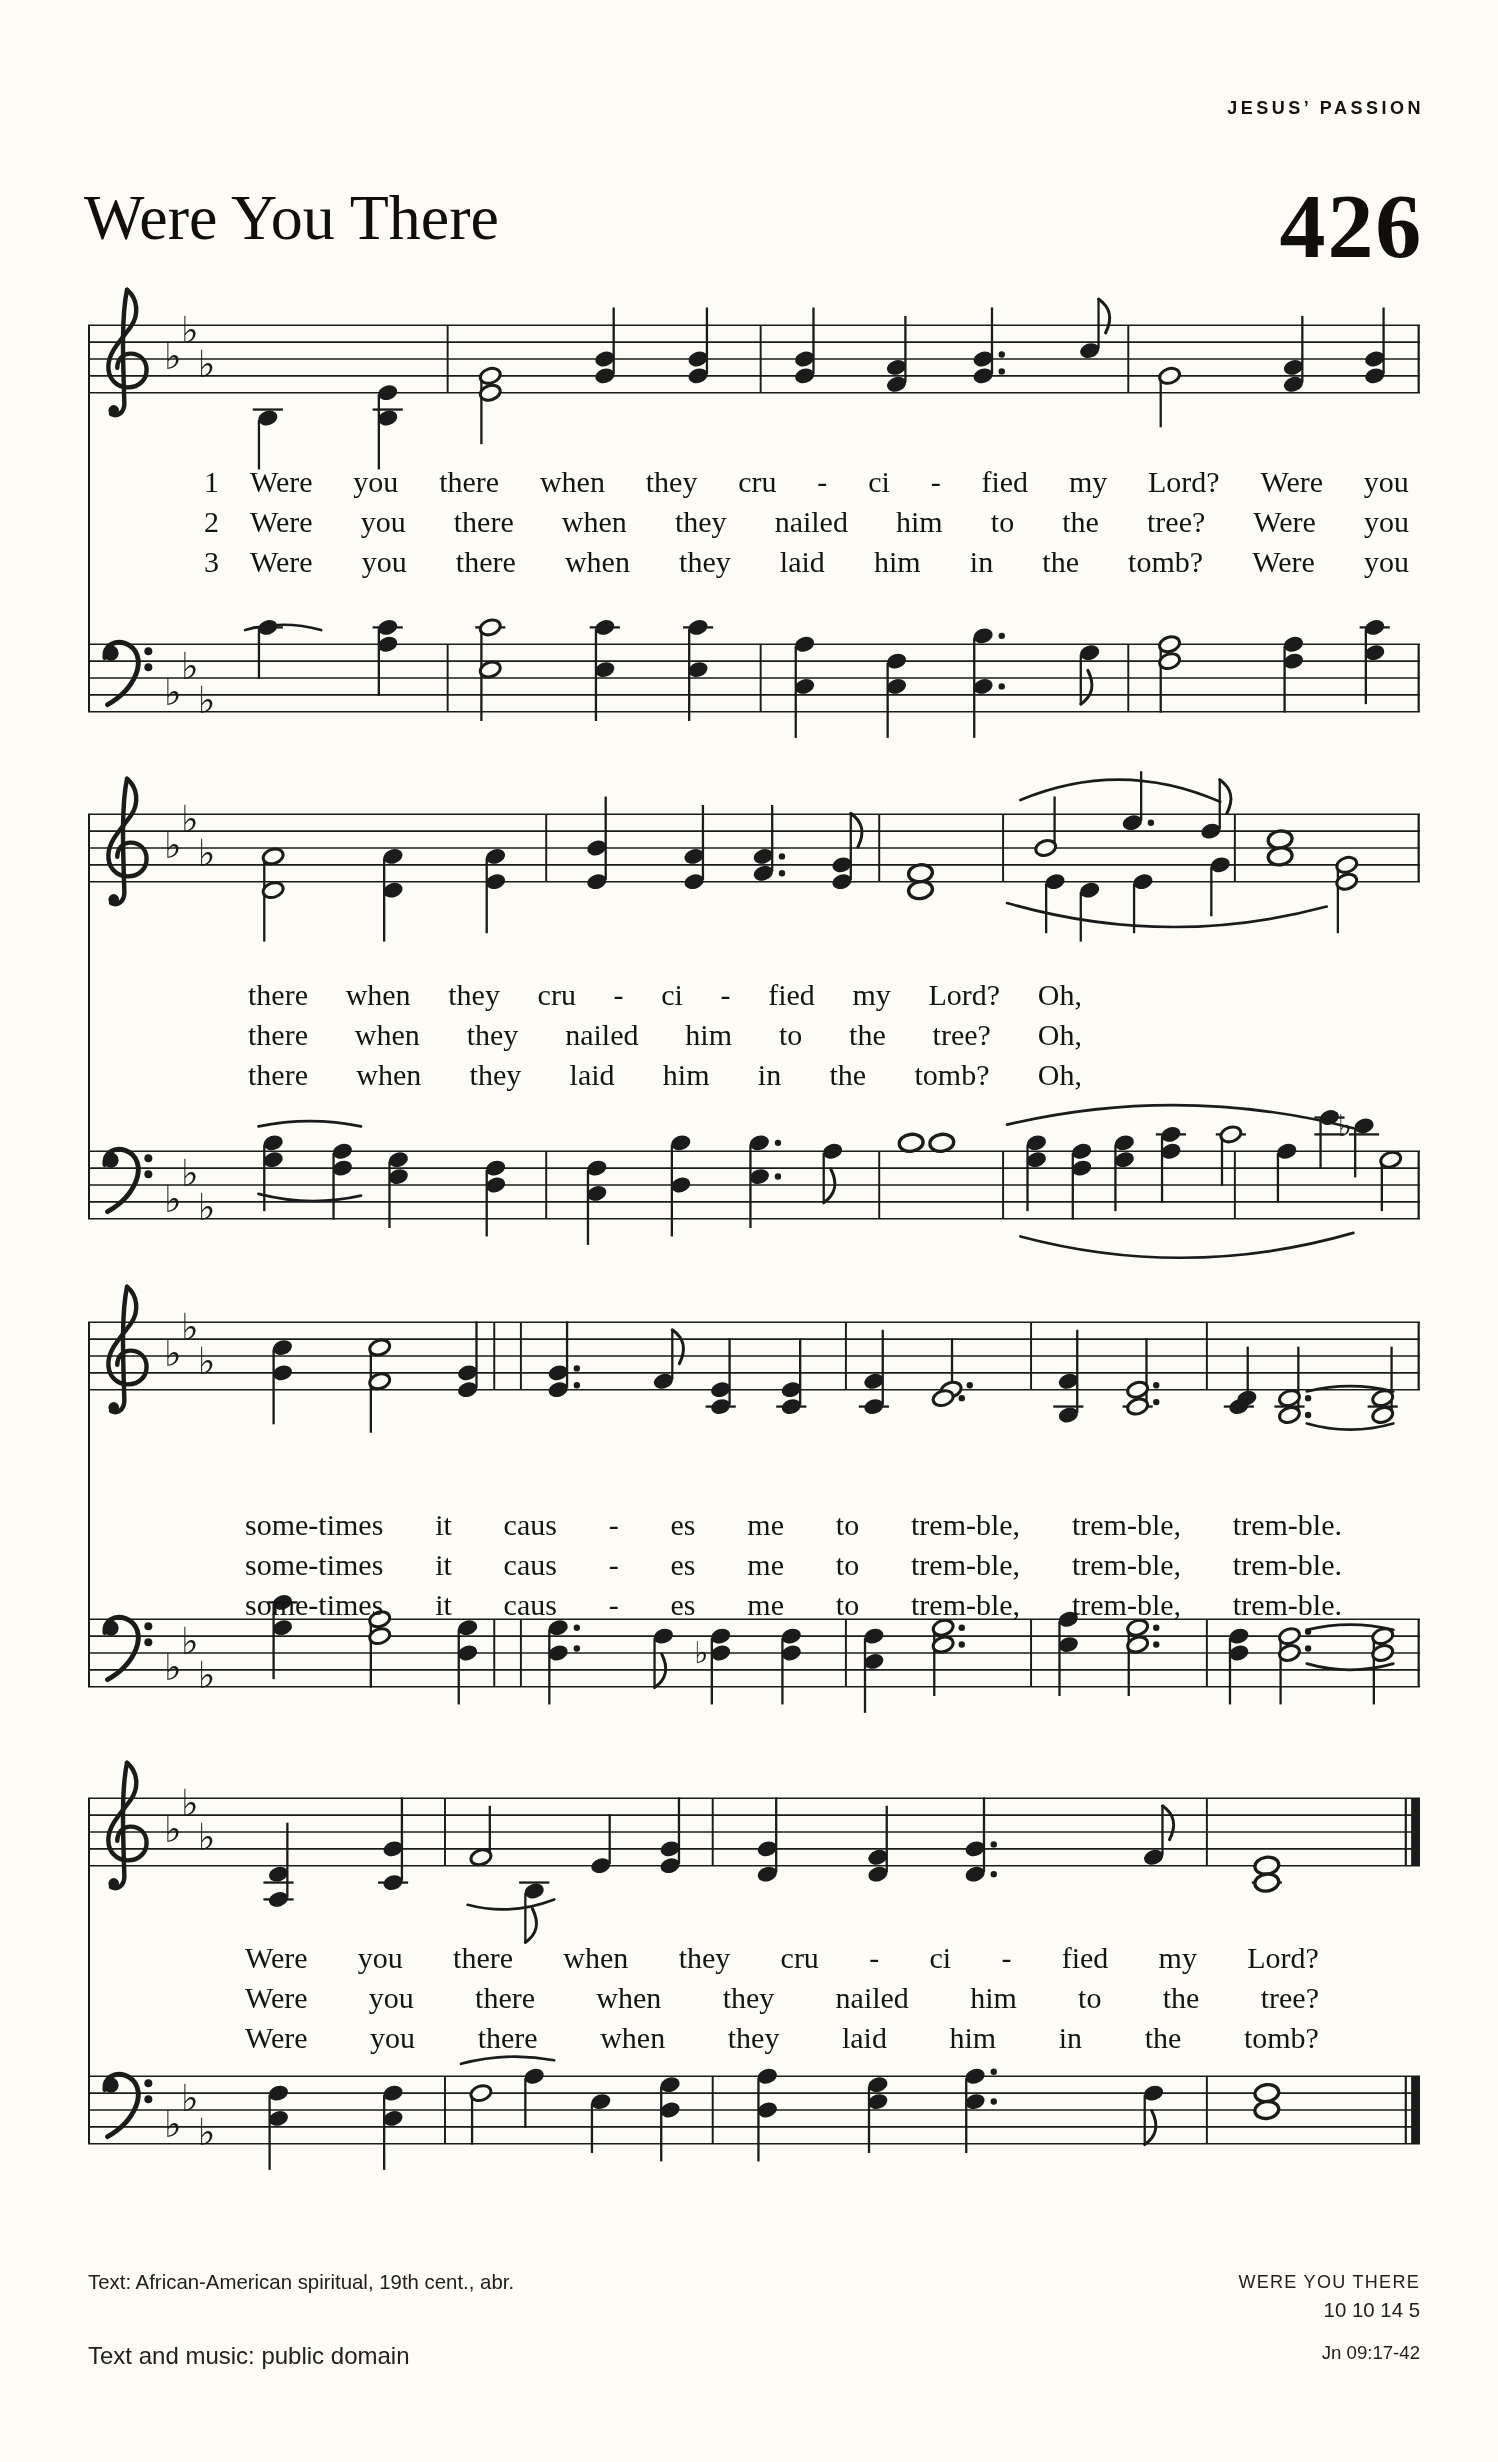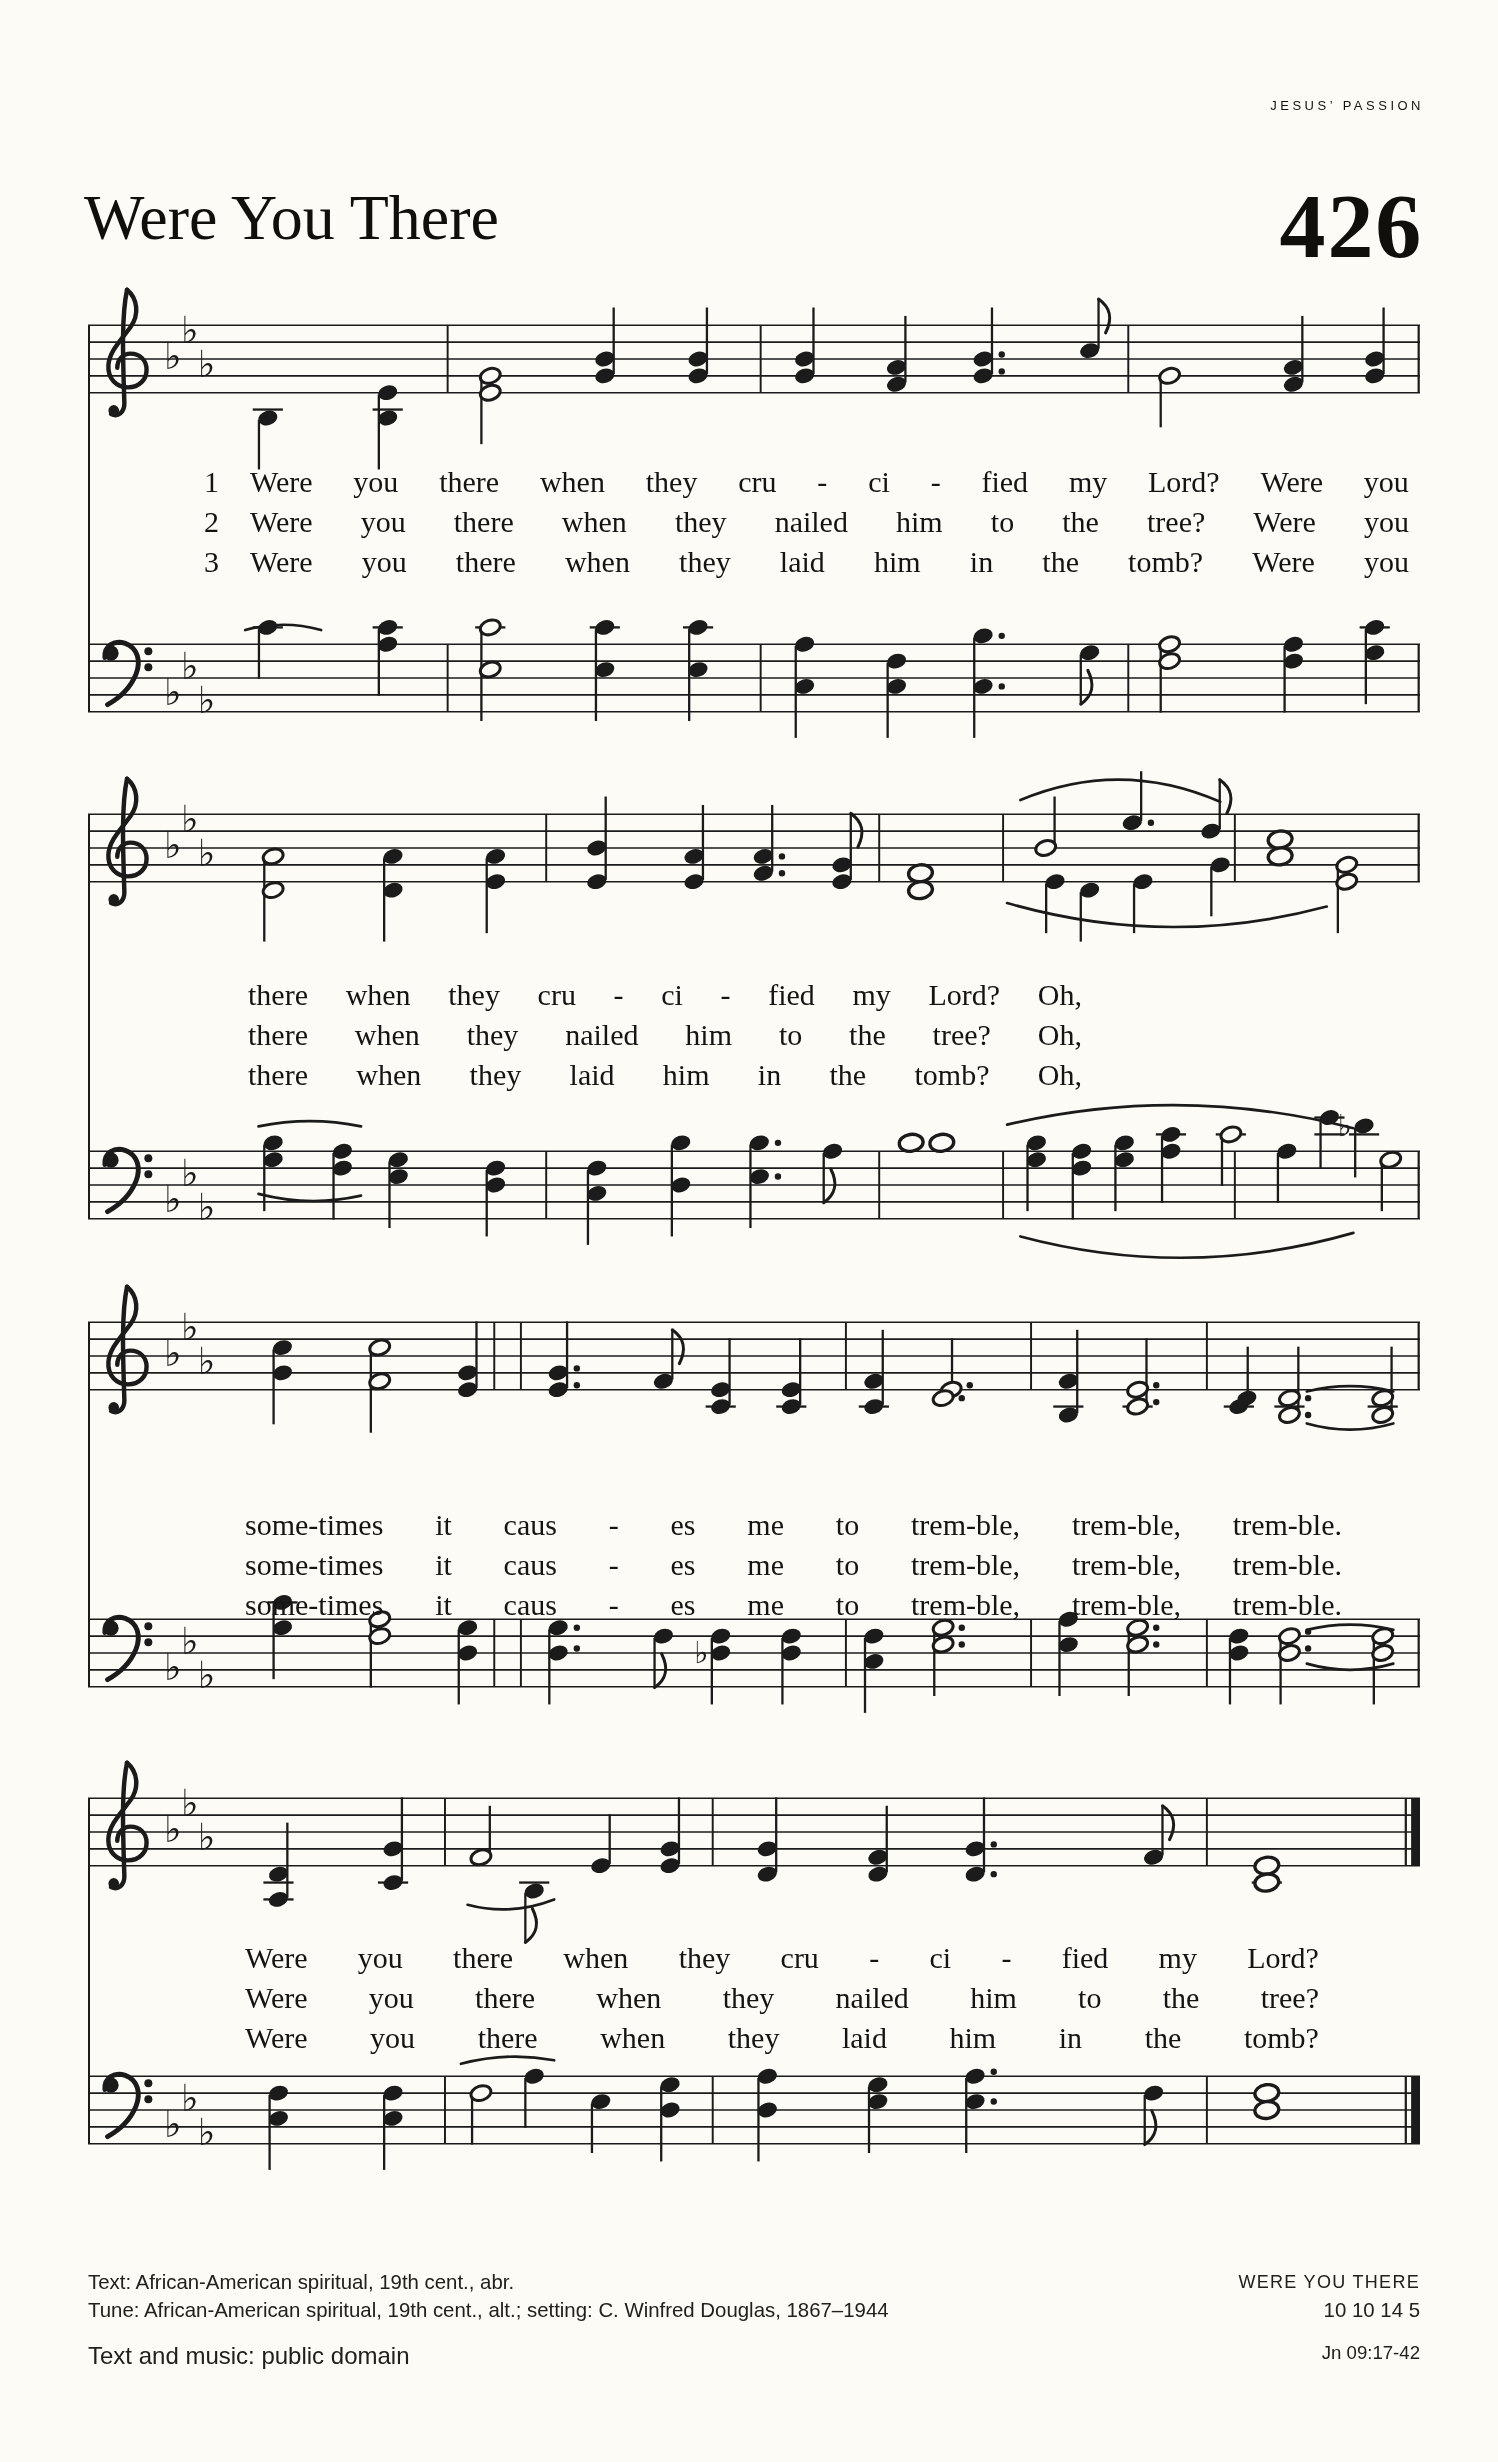--- a/index.html
+++ b/index.html
@@ -1,19 +1,19 @@
 <!DOCTYPE html>
 <html style="font-size:14px"><head>
 <meta charset="utf-8">
 <style>
   html,body{margin:0;padding:0;background:#fcfbf5;}
   .page{position:relative;width:1499px;height:2462px;background:#fcfbf5;
         font-family:"Liberation Serif","DejaVu Serif",serif;color:#161616;overflow:hidden;}
   .category{position:absolute;top:98px;right:75px;font-family:"Liberation Sans","DejaVu Sans",sans-serif;
-            font-size:13px;letter-spacing:3.5px;font-weight:400;color:#14130f;}
+            font-size:18px;letter-spacing:3.5px;font-weight:700;color:#14130f;}
   .title{position:absolute;left:84px;top:186px;font-size:64px;font-weight:500;line-height:1;color:#100f0c;}
   .number{position:absolute;top:180px;right:76px;font-size:92px;font-weight:700;line-height:1;
           letter-spacing:1.8px;color:#100f0c;}
   .music-svg{position:absolute;overflow:visible;}
   .connector{position:absolute;width:2.2px;background:#1b1b1b;}
   .lyric-block{position:absolute;font-size:30px;color:#141414;}
   .lyric-line{display:flex;height:40px;line-height:40px;align-items:baseline;}
   .verse-num{flex:0 0 46px;}
   .tokens{flex:1;display:flex;justify-content:space-between;}
   .footer-item{position:absolute;font-family:"Liberation Sans","DejaVu Sans",sans-serif;color:#21201c;}
@@ -978,19 +978,18 @@
             <span>him</span>
             <span>in</span>
             <span>the</span>
             <span>tomb?</span>
           </span>
         </div>
       </div>
     </div>
 
   <div class="footer-item f-left" style="top:2271px;font-size:20.4px;">Text: African-American spiritual, 19th cent., abr.</div>
-  <div class="footer-item f-left" style="top:2299px;font-size:20.4px;">Tune: African-American spiritual, 19th cent., alt.; setting: C. Winfred Douglas, 1867–1944</div>
   <div class="footer-item f-left" style="top:2342px;font-size:24px;">Text and music: public domain</div>
   <div class="footer-item f-right" style="top:2272px;font-size:18px;letter-spacing:1.3px;">WERE YOU THERE</div>
   <div class="footer-item f-right" style="top:2299px;font-size:20.4px;">10 10 14 5</div>
   <div class="footer-item f-right" style="top:2342px;font-size:18.6px;">Jn 09:17-42</div>
 </div>
 
 
 </body></html>

